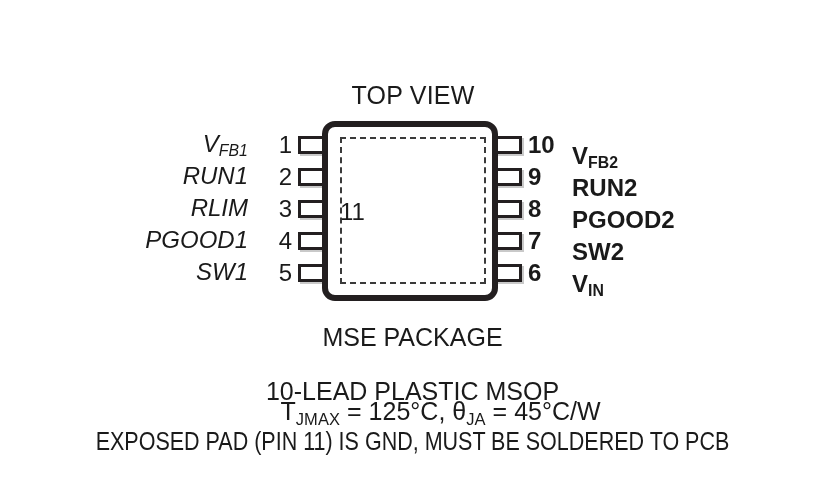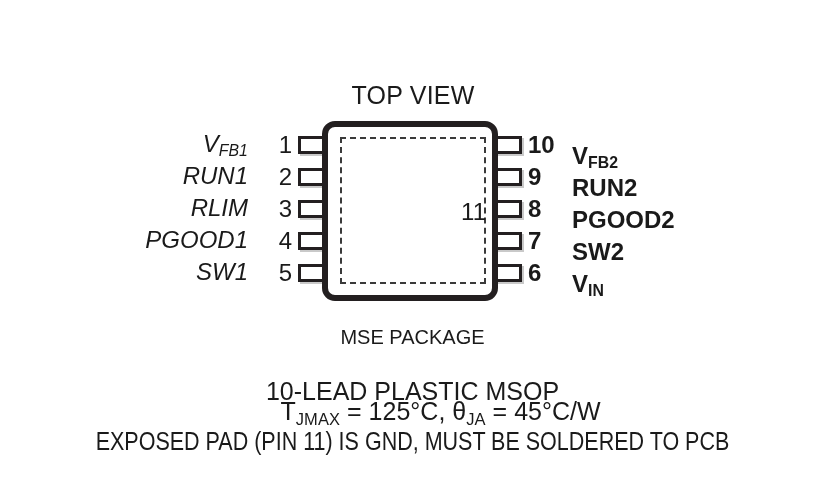--- a/index.html
+++ b/index.html
@@ -68,21 +68,21 @@
     border: 2px dashed #3a3a3a;
     background: transparent;
     z-index: 5;
   }
 
   .exposed-pad-number {
     position: absolute;
     left: 340px;
     top: 199px;
     width: 146px;
-    text-align: right;
+    text-align: left;
     font-size: 24px;
     line-height: 26px;
     z-index: 6;
   }
 
   
   .pin {
     position: absolute;
     width: 28px;
     height: 18px;
@@ -141,21 +141,21 @@
   
   .caption-line {
     position: absolute;
     left: 0;
     width: 825px;
     text-align: center;
     white-space: nowrap;
   }
   .caption-package {
     top: 322px;
-    font-size: 20px;
+    font-size: 25px;
     line-height: 30px;
   }
   .caption-leads {
     top: 352px;
     font-size: 25px;
     line-height: 30px;
     margin-top: 24px;
   }
   .caption-thermal {
     top: 396px;

